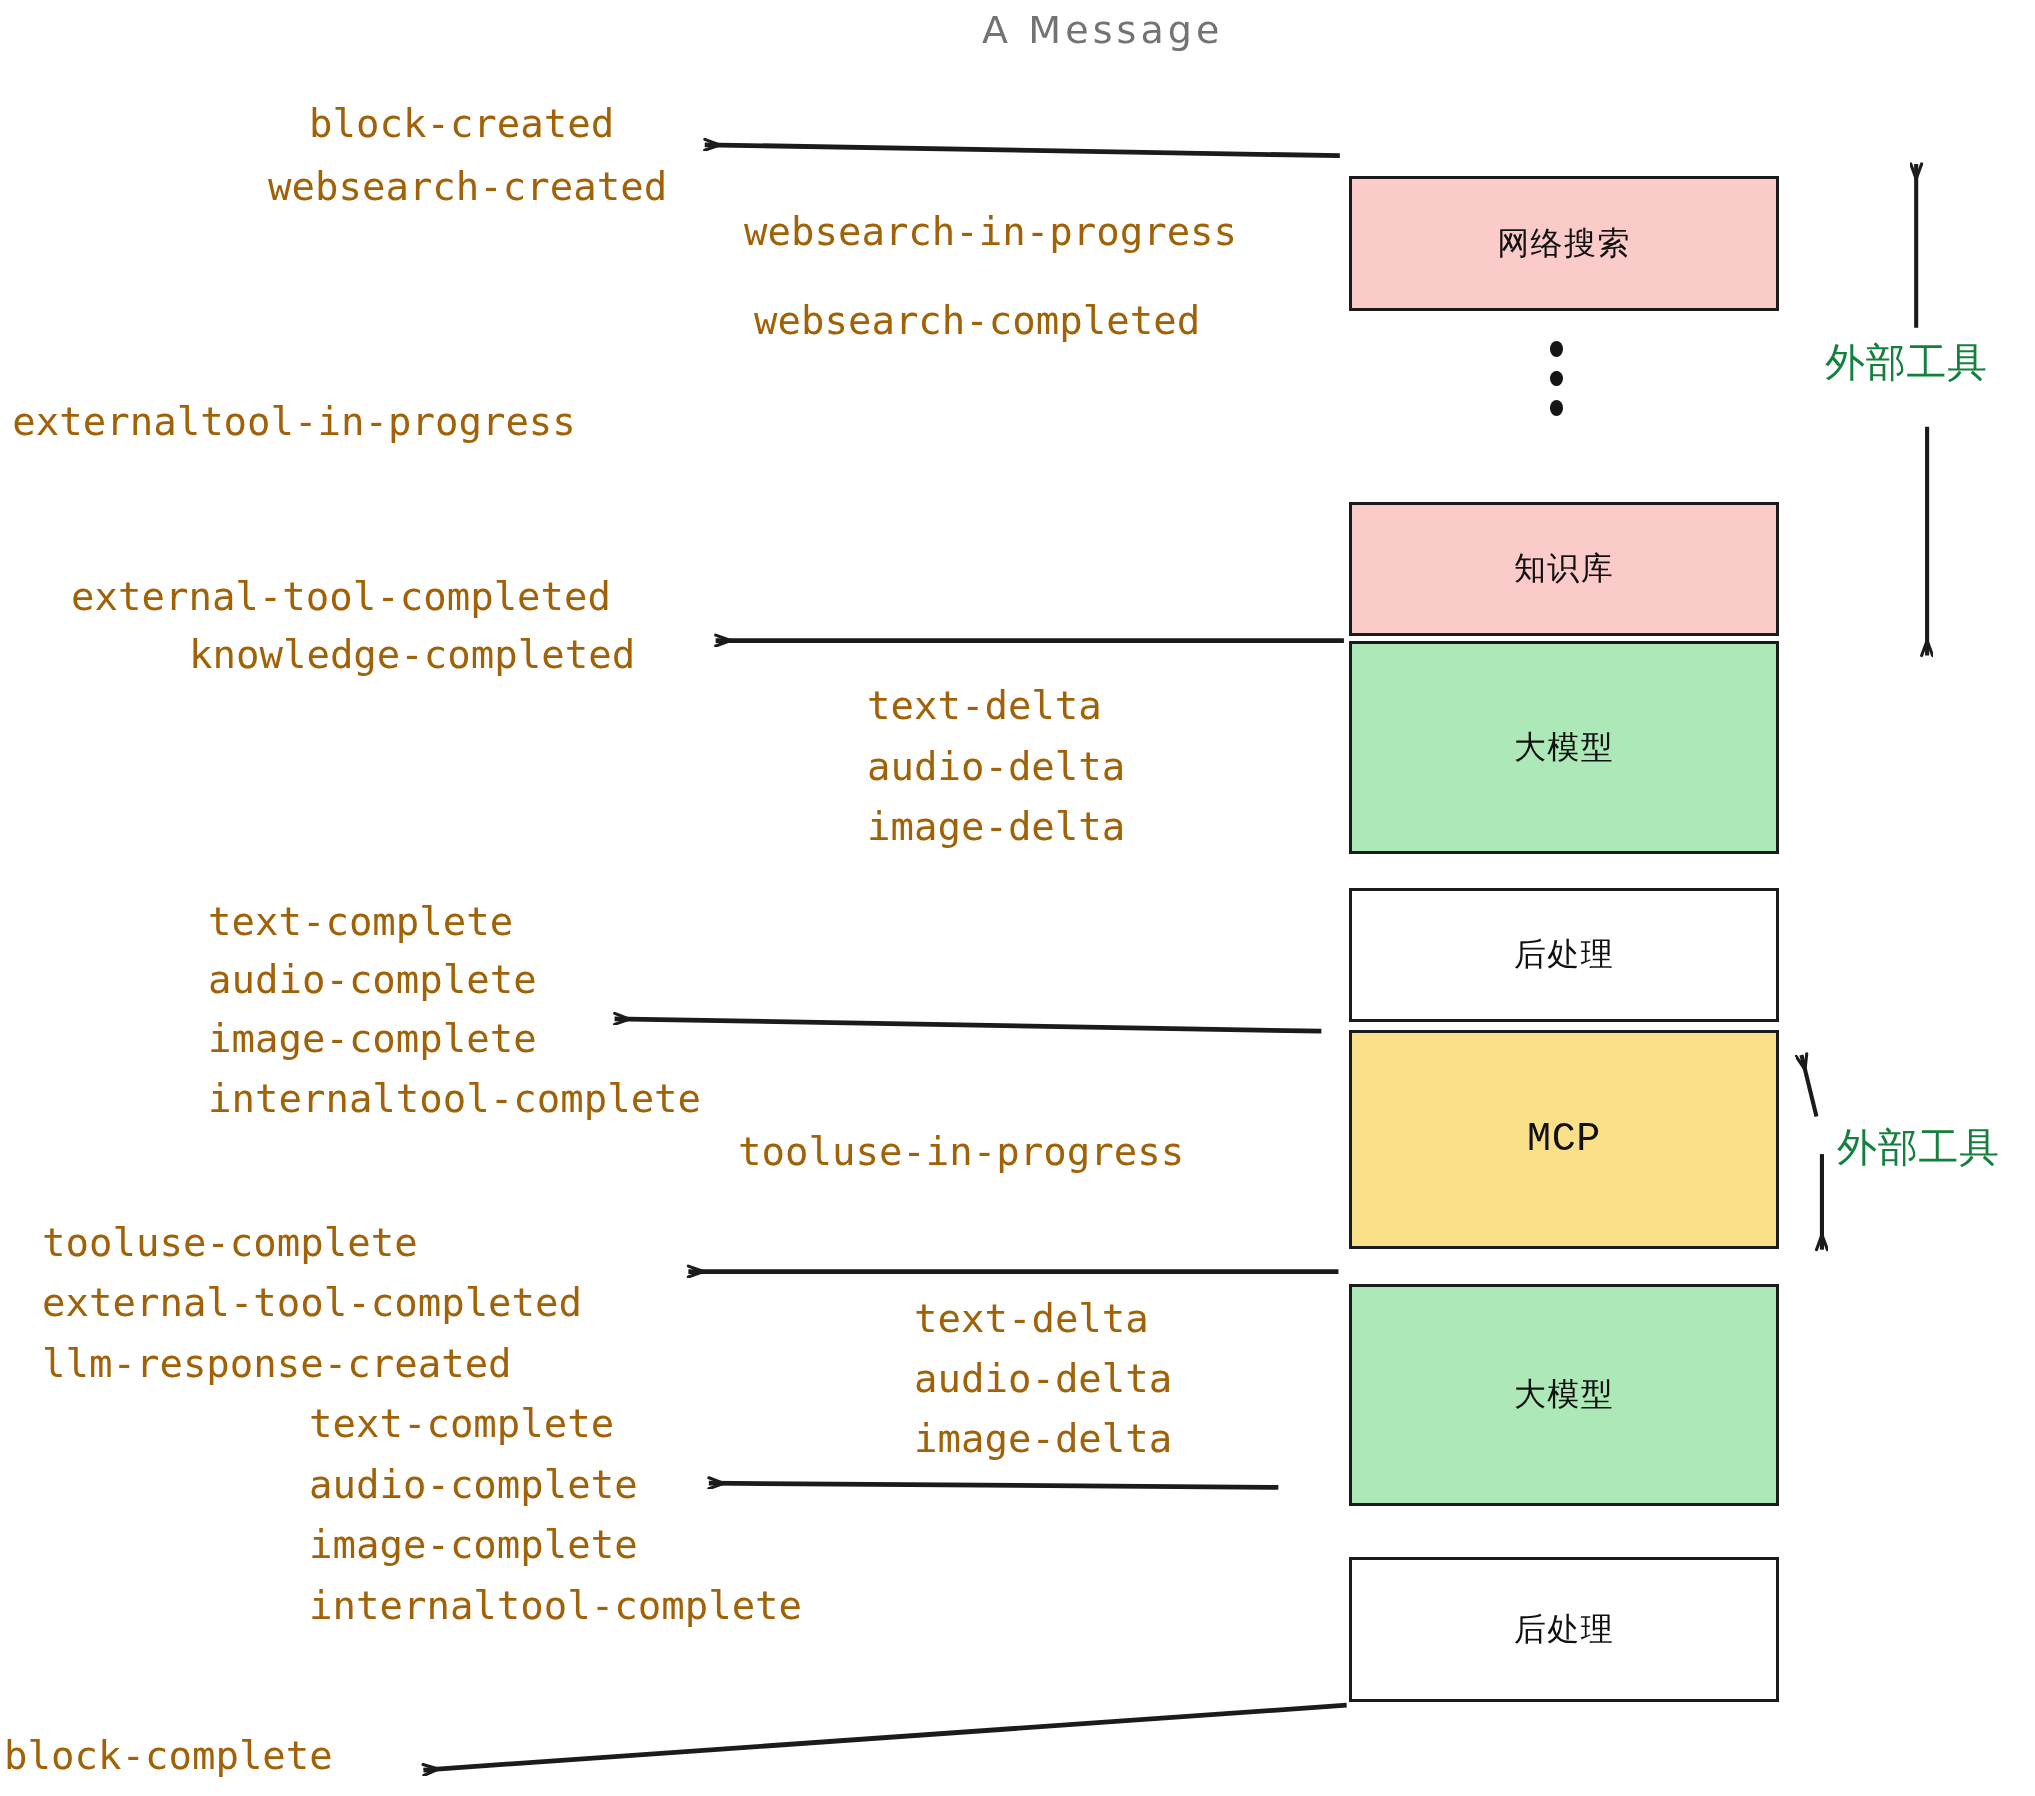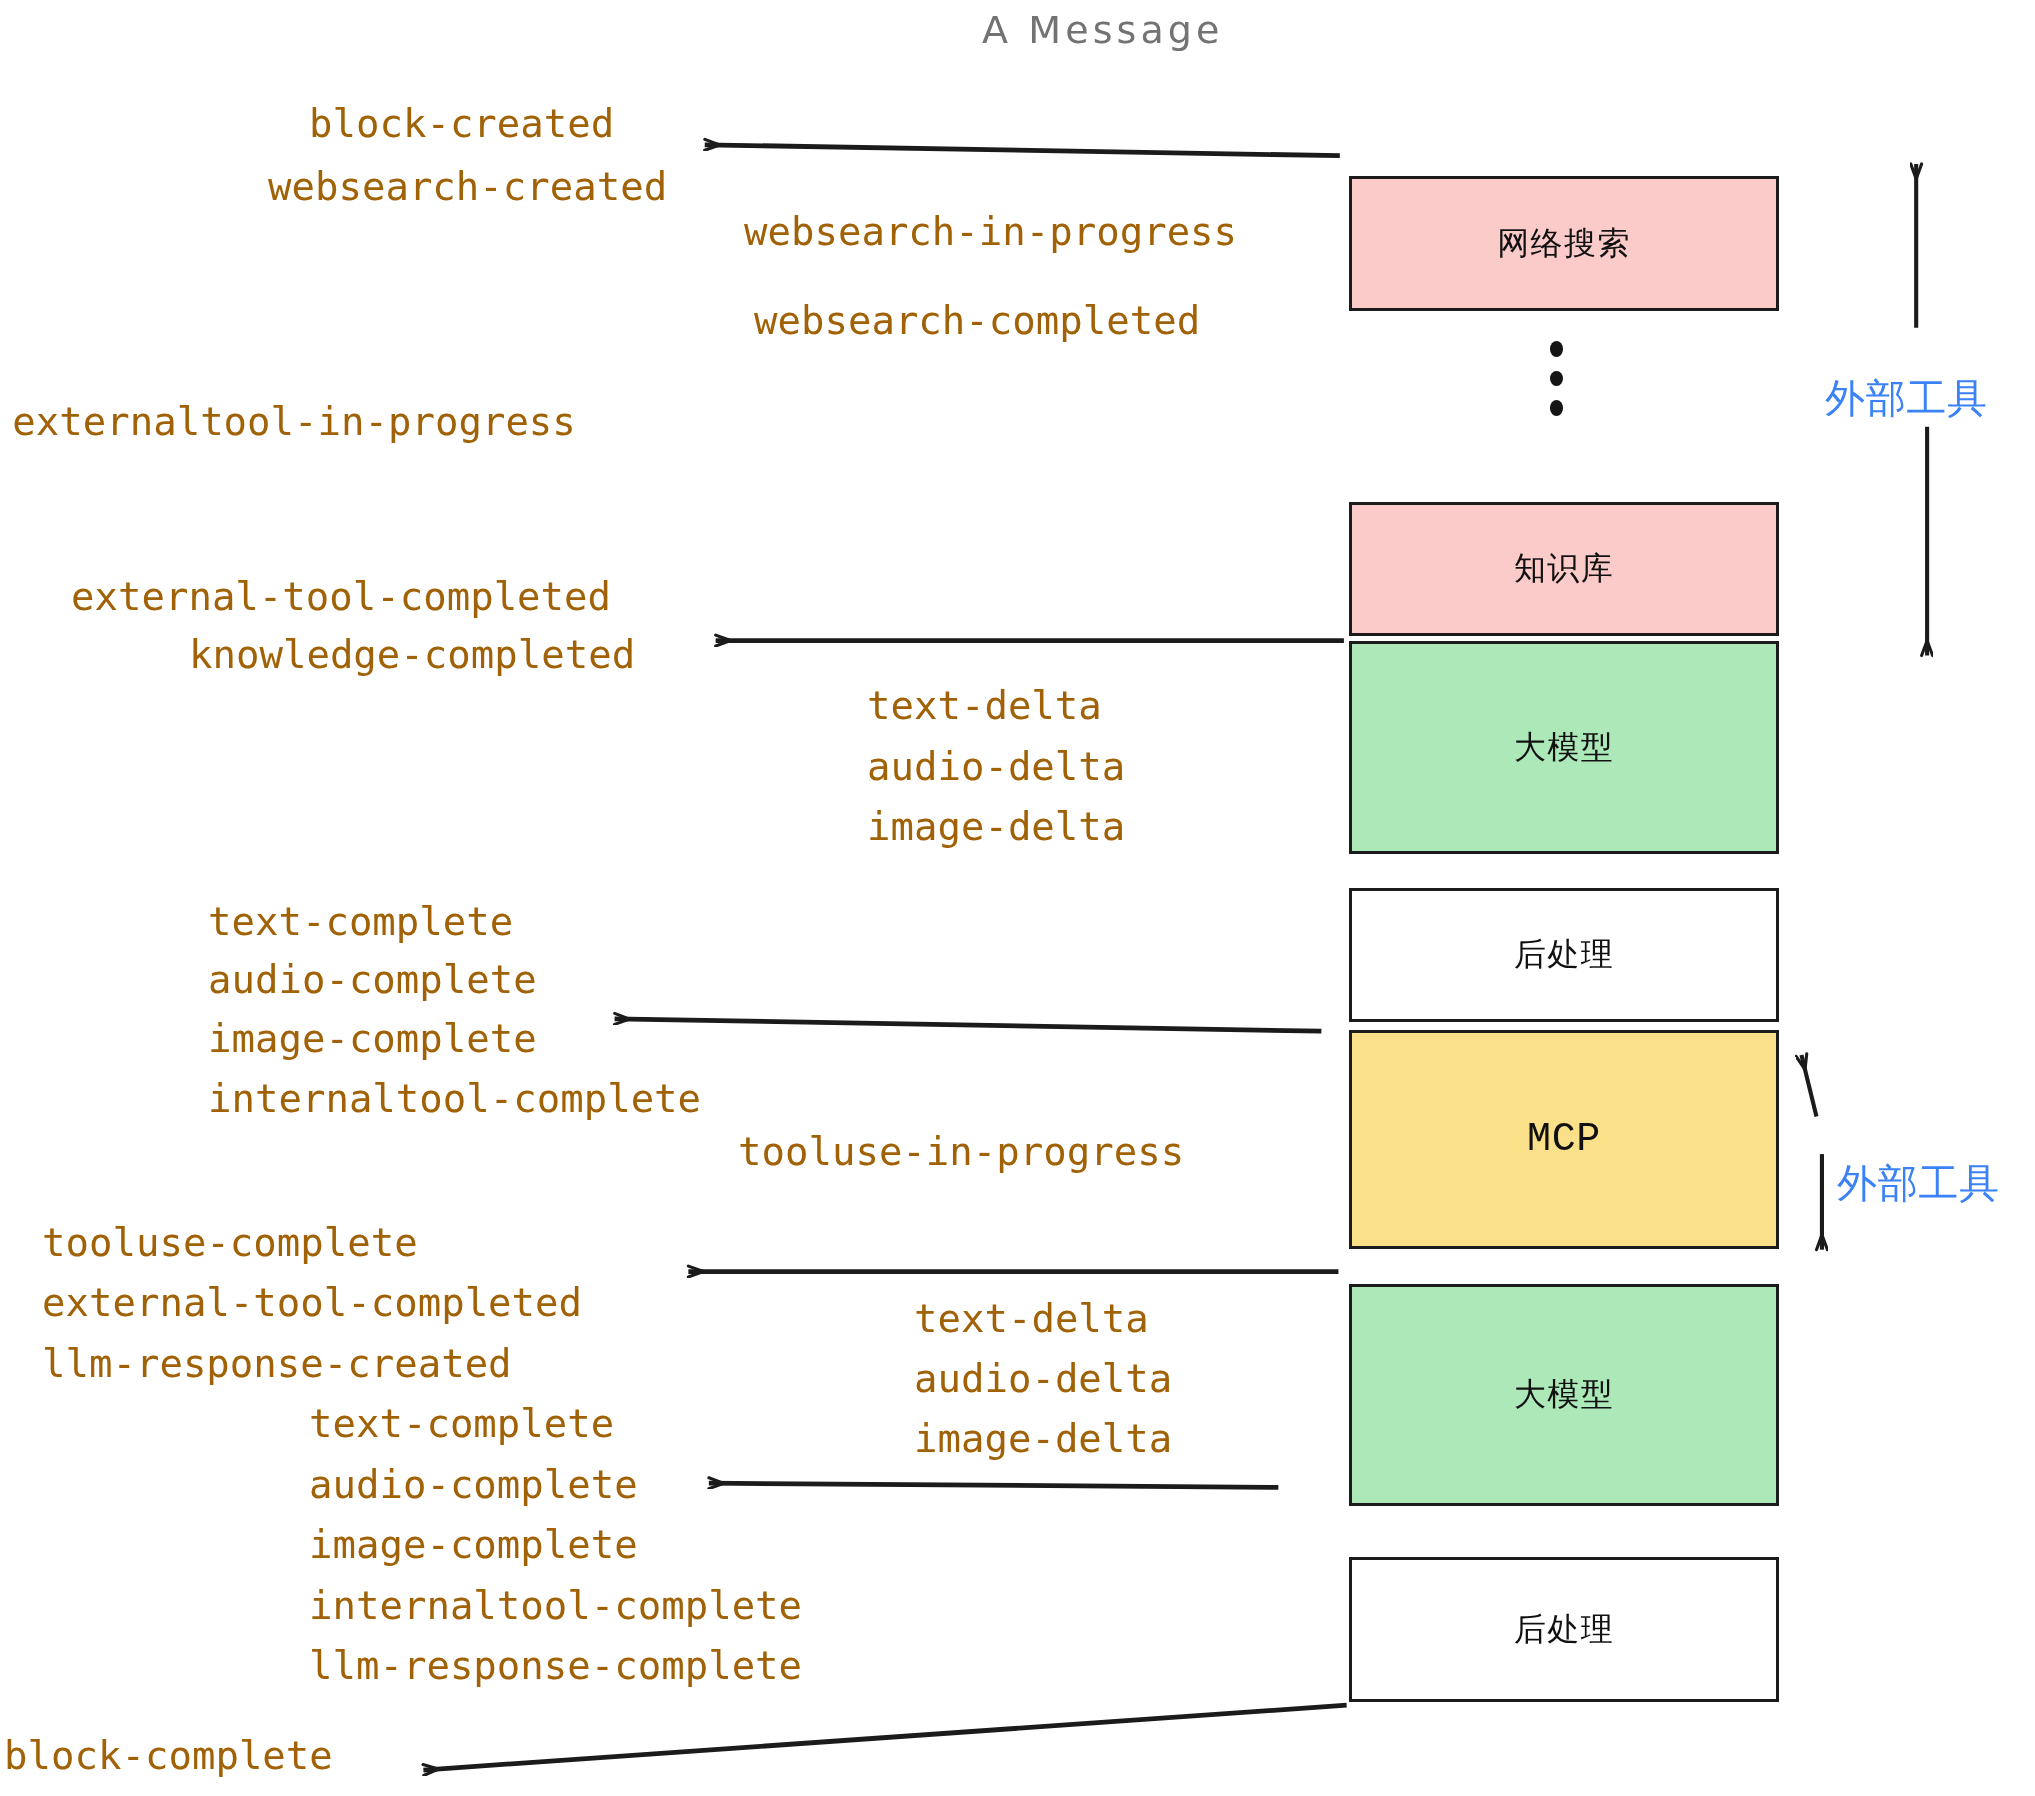--- a/index.html
+++ b/index.html
@@ -54,24 +54,23 @@
     font-family: Liberation Mono, monospace;
     font-size: 40px;
     letter-spacing: 0.7px;
   }
 
   
   .side-label {
     position: absolute;
     font-family: "DejaVu Sans", "Liberation Sans", sans-serif;
     font-size: 40px;
-    color: #3b82f6;
+    color: #15803d;
     white-space: nowrap;
     letter-spacing: 0.7px;
-    margin-top: 36px;
   }
 
   
   .dots {
     position: absolute;
     display: flex;
     flex-direction: column;
     align-items: center;
     justify-content: space-between;
   }
@@ -206,18 +205,17 @@
   <div class="evt" style="left:914px; top:1419px;">image-delta</div>
 
   <div class="evt" style="left:309px; top:1404px;">text-complete</div>
 
   <div class="evt" style="left:309px; top:1465px;">audio-complete</div>
 
   <div class="evt" style="left:309px; top:1525px;">image-complete</div>
 
   <div class="evt" style="left:309px; top:1586px;">internaltool-complete</div>
 
-  <div class="evt" style="left:309px; top:1646px;">llm-response-complete</div>
 
   <div class="evt" style="left:4.1px; top:1736px;">block-complete</div>
 
 </div>
 
 
 </body></html>

